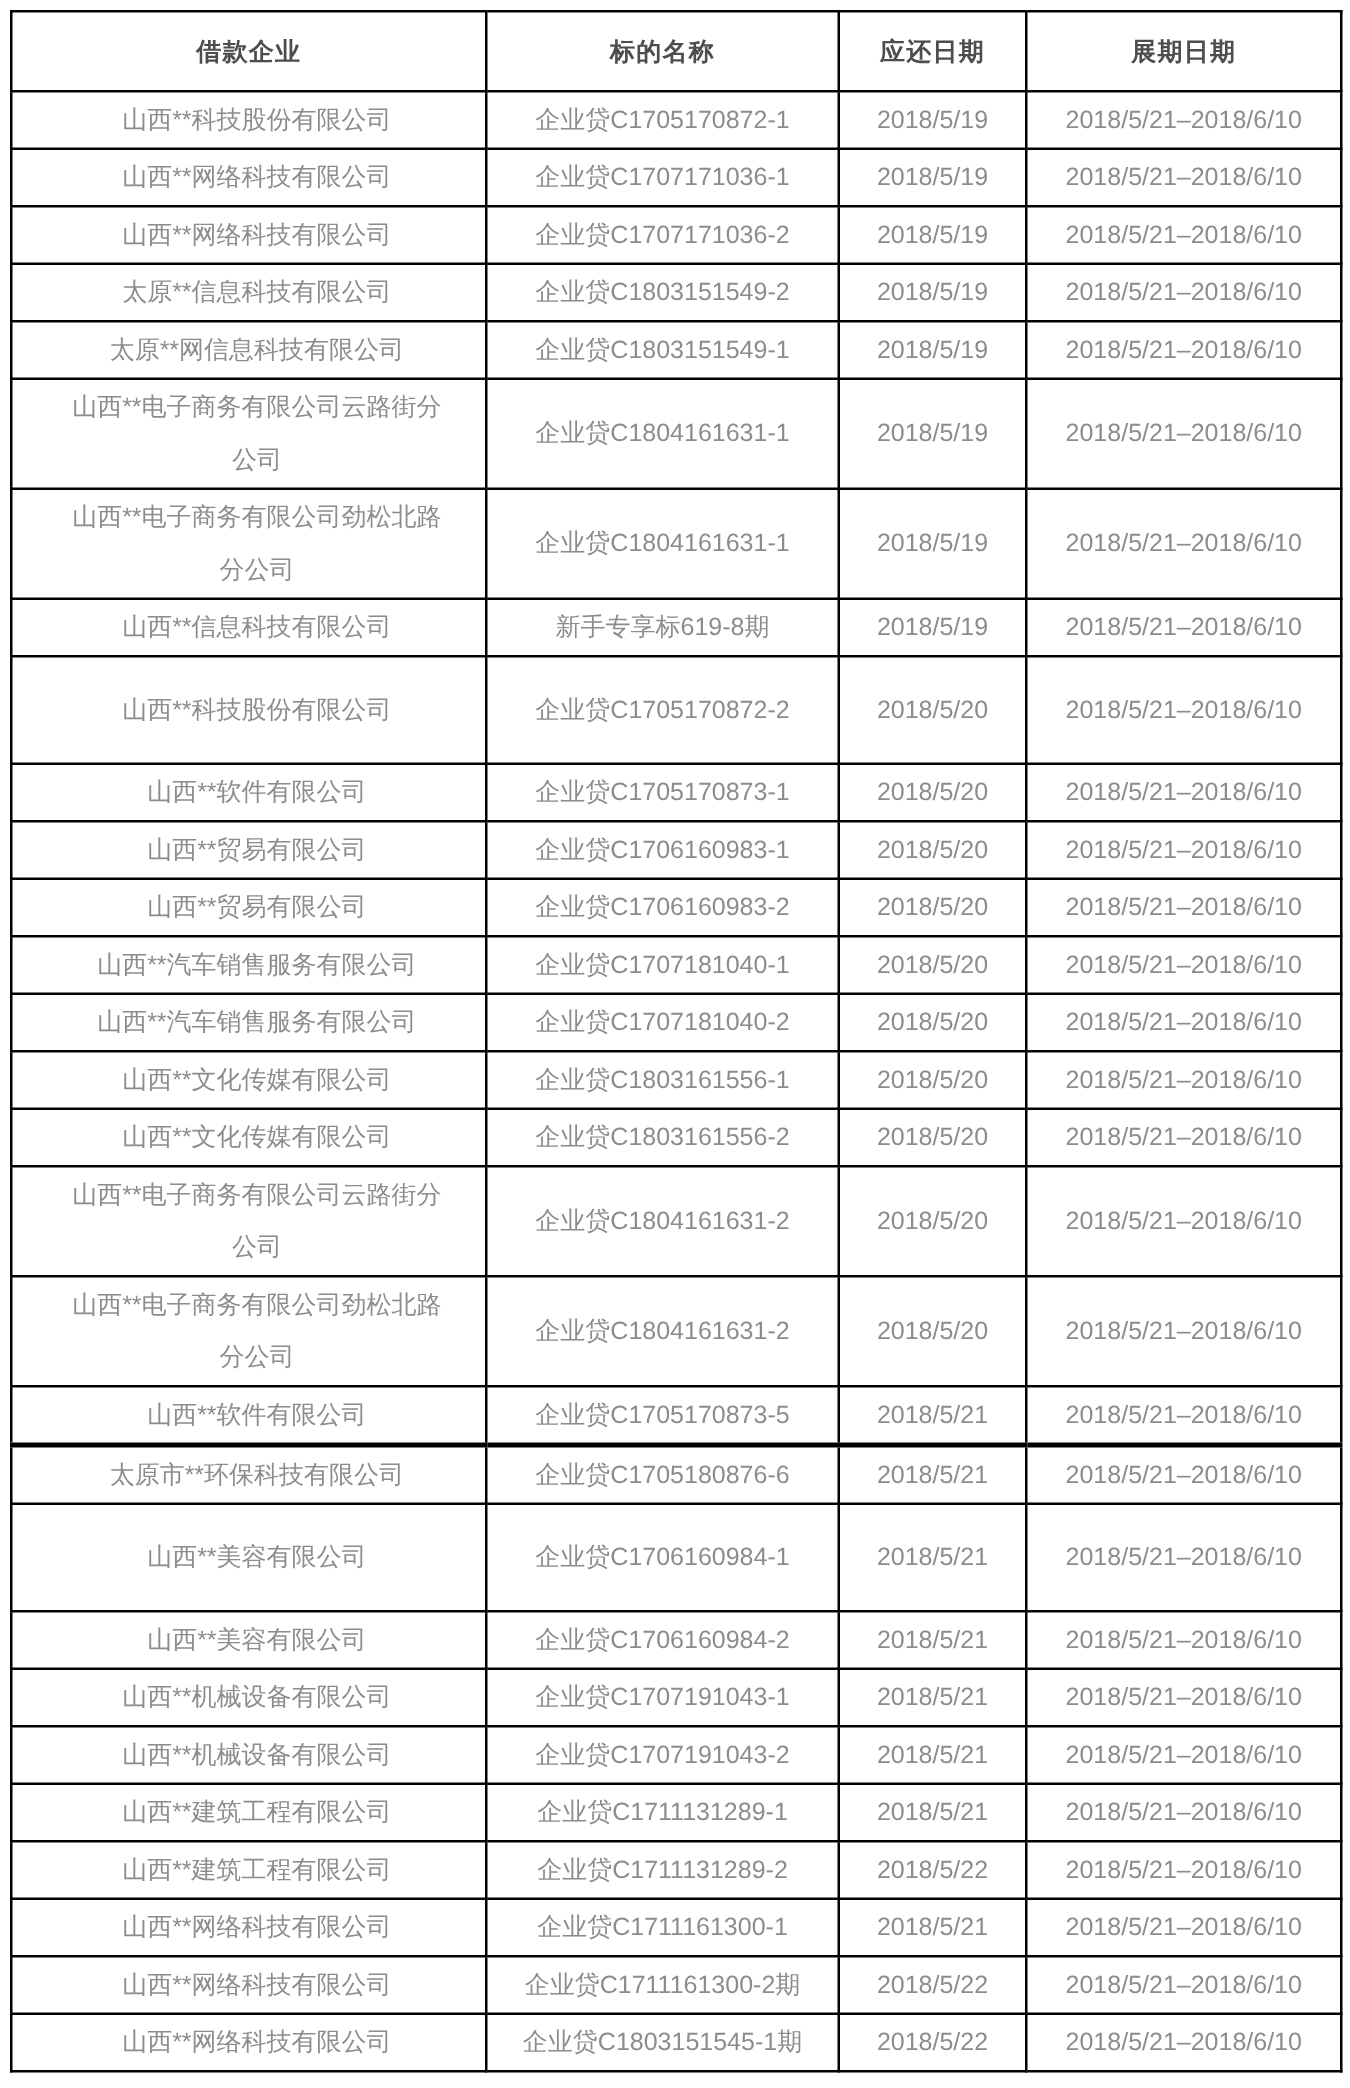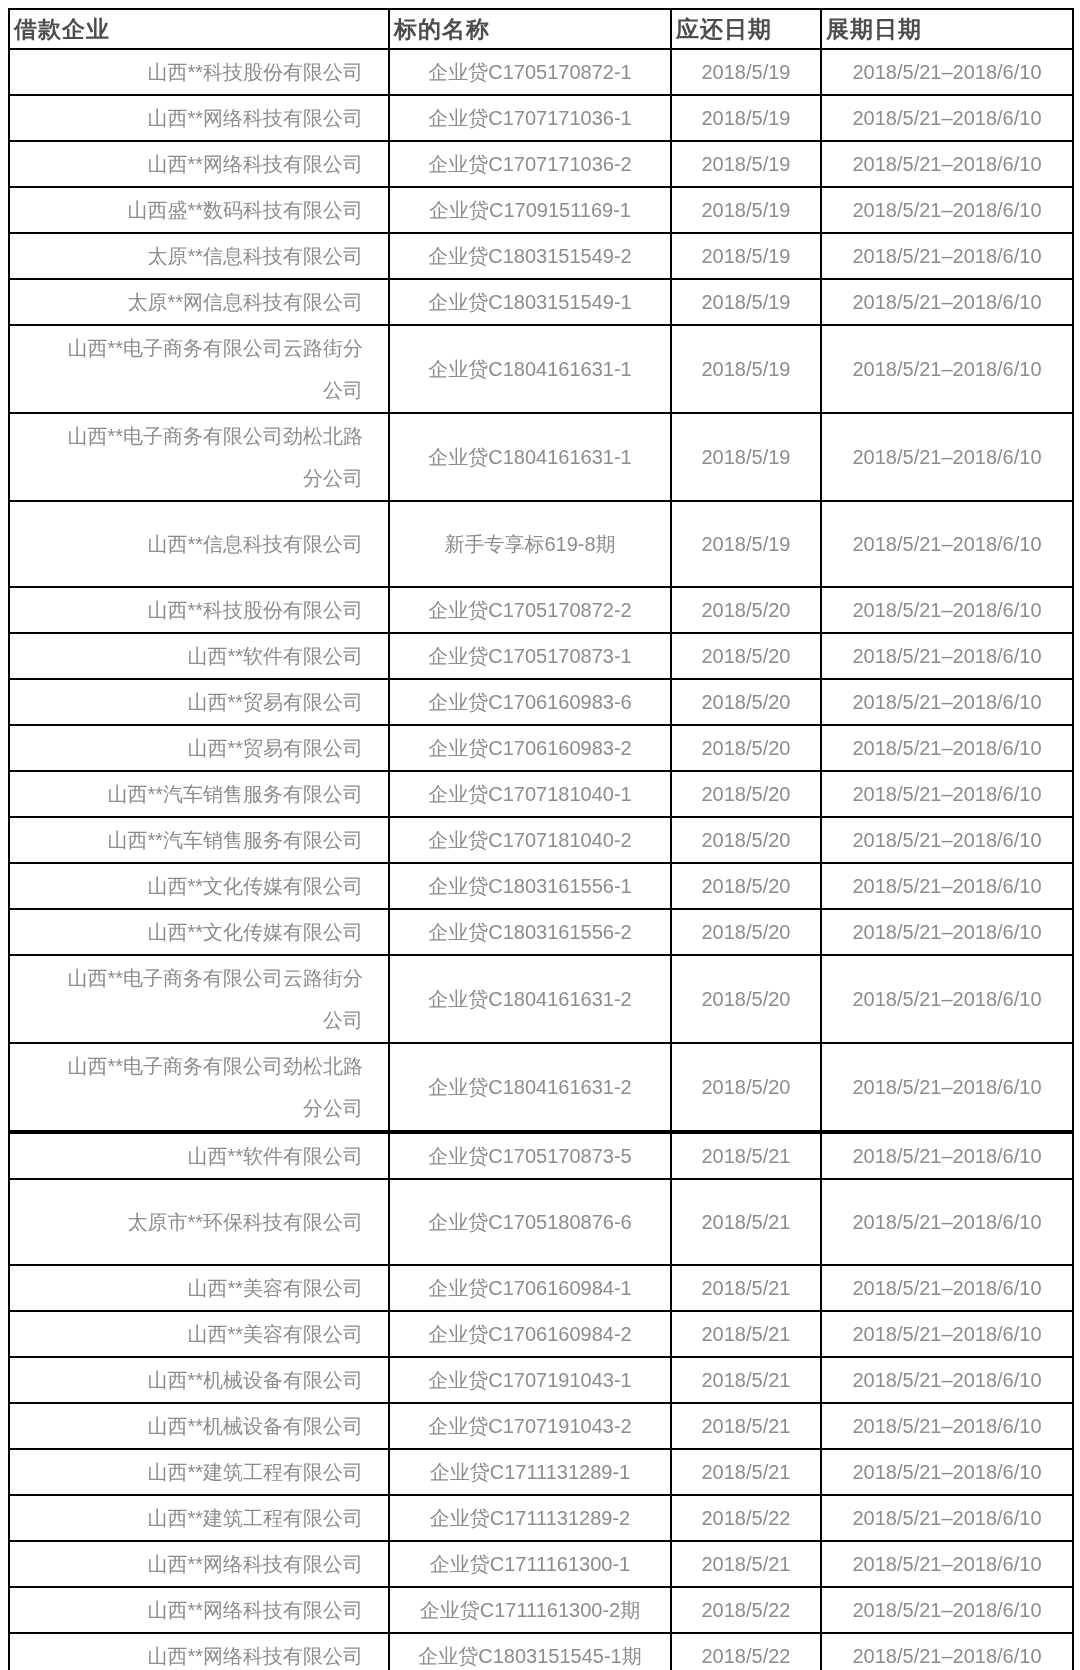--- a/index.html
+++ b/index.html
@@ -18,42 +18,41 @@
     table-layout: fixed;
     background: #ffffff;
   }
   col.c1 { width: 380px; }
   col.c2 { width: 282px; }
   col.c3 { width: 150px; }
   col.c4 { width: 252px; }
   th {
     border: 2px solid #000000;
     height: 38px;
-    font-size: 23px;
+    font-size: 20px;
     font-weight: bold;
     color: #4d4d4d;
-    text-align: left;
-    padding: 0 4px;
+    text-align: center;
+    padding: 12px 4px;
     letter-spacing: 1px;
   }
   td {
     border: 2px solid #000000;
     font-size: 20px;
     color: #8c8c8c;
     text-align: center;
     vertical-align: middle;
     line-height: 42px;
     padding: 1px 6px;
     overflow-wrap: break-word;
     word-break: break-all;
   }
   td:first-child {
     padding-left: 38px;
     padding-right: 25px;
-    text-align: right;
   }
   
   tbody tr:nth-child(9),
   tbody tr:nth-child(21) { height: 86px; }
   
   tbody tr:nth-child(20) td { border-top-width: 4px; }
 </style>
 </head>
 <body>
 
@@ -86,26 +85,20 @@
           <td>2018/5/19</td>
           <td>2018/5/21–2018/6/10</td>
         </tr>
         <tr>
           <td>山西**网络科技有限公司</td>
           <td>企业贷C1707171036-2</td>
           <td>2018/5/19</td>
           <td>2018/5/21–2018/6/10</td>
         </tr>
         <tr>
-          <td>山西盛**数码科技有限公司</td>
-          <td>企业贷C1709151169-1</td>
-          <td>2018/5/19</td>
-          <td>2018/5/21–2018/6/10</td>
-        </tr>
-        <tr>
           <td>太原**信息科技有限公司</td>
           <td>企业贷C1803151549-2</td>
           <td>2018/5/19</td>
           <td>2018/5/21–2018/6/10</td>
         </tr>
         <tr>
           <td>太原**网信息科技有限公司</td>
           <td>企业贷C1803151549-1</td>
           <td>2018/5/19</td>
           <td>2018/5/21–2018/6/10</td>
@@ -135,21 +128,21 @@
           <td>2018/5/21–2018/6/10</td>
         </tr>
         <tr>
           <td>山西**软件有限公司</td>
           <td>企业贷C1705170873-1</td>
           <td>2018/5/20</td>
           <td>2018/5/21–2018/6/10</td>
         </tr>
         <tr>
           <td>山西**贸易有限公司</td>
-          <td>企业贷C1706160983-6</td>
+          <td>企业贷C1706160983-1</td>
           <td>2018/5/20</td>
           <td>2018/5/21–2018/6/10</td>
         </tr>
         <tr>
           <td>山西**贸易有限公司</td>
           <td>企业贷C1706160983-2</td>
           <td>2018/5/20</td>
           <td>2018/5/21–2018/6/10</td>
         </tr>
         <tr>

